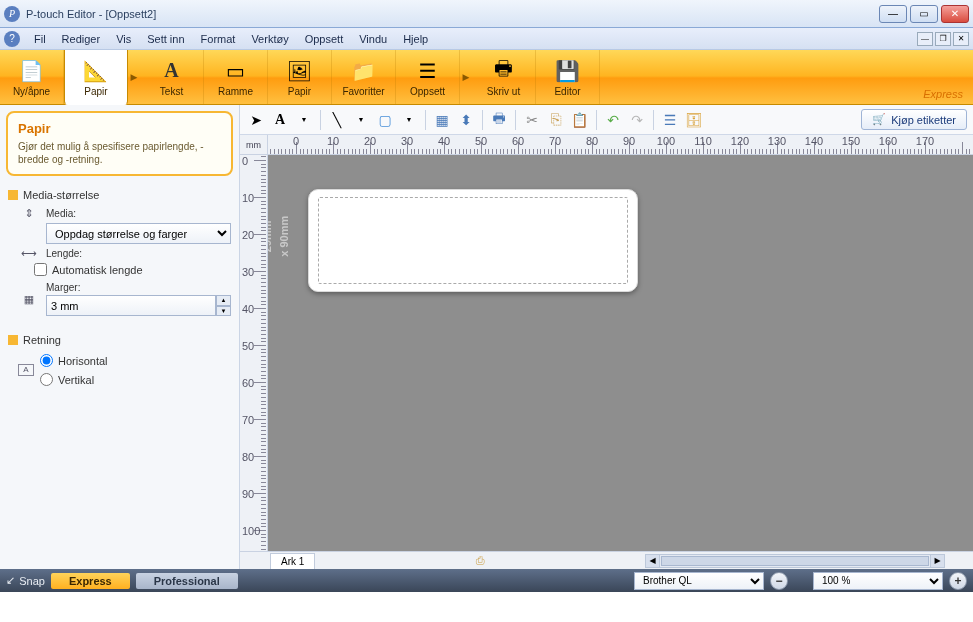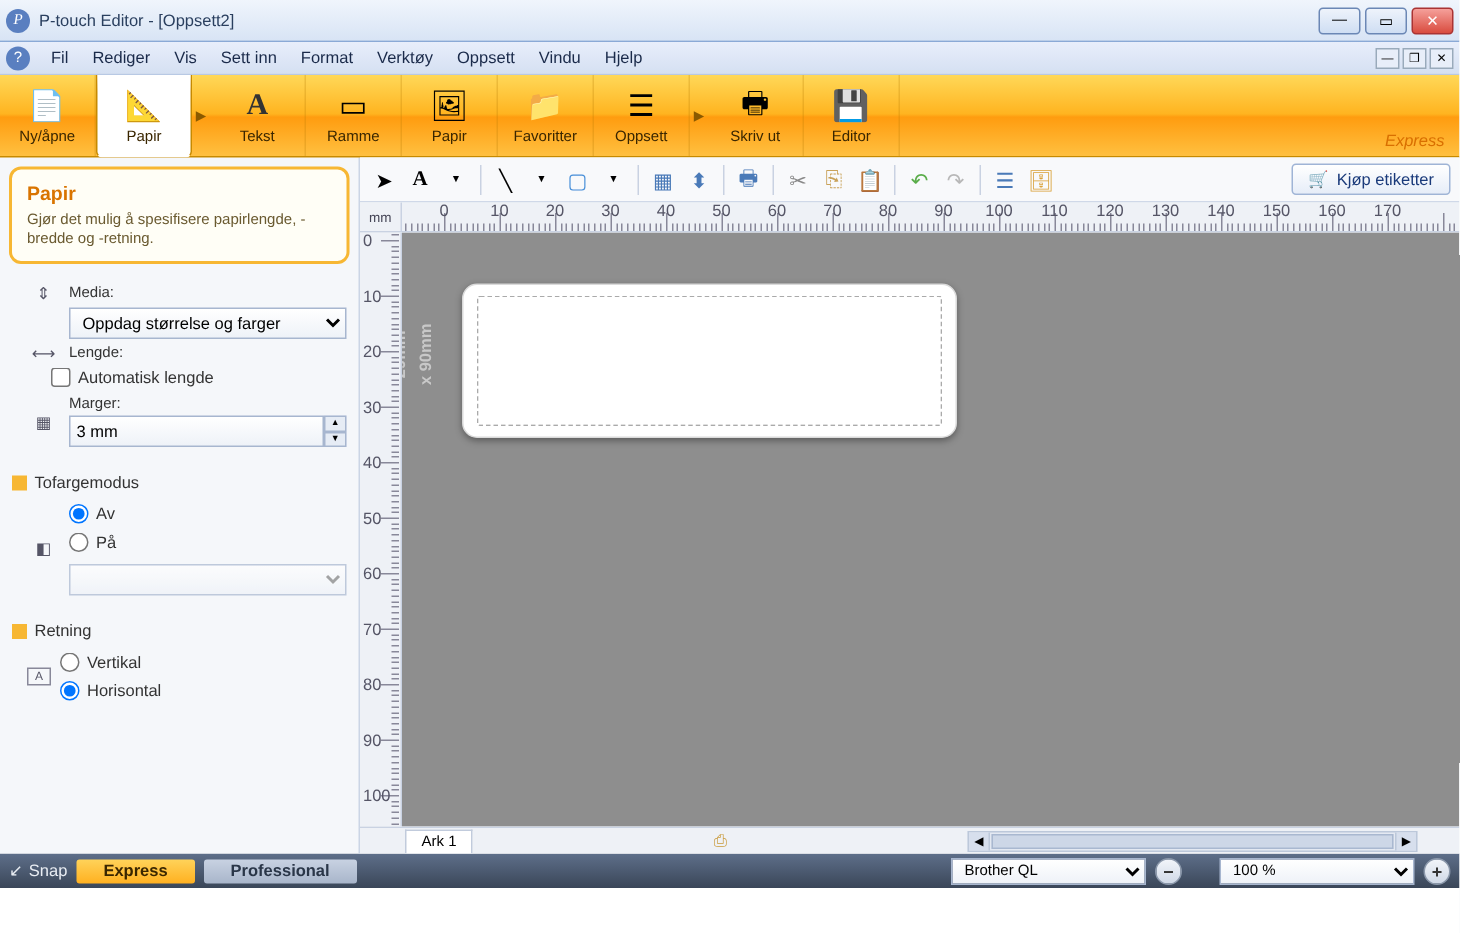--- a/index.html
+++ b/index.html
@@ -180,20 +180,24 @@
 
 <div class="main">
 
   <div class="side">
     <div class="info-card">
       <div class="hd">Papir</div>
       <div class="bd">Gjør det mulig å spesifisere papirlengde, -bredde og -retning.</div>
     </div>
 
     <div class="sect">
+      <div class="sect-hd">
+          <div class="sq"></div>
+          <div class="st">Media-størrelse</div>
+        </div>
       <div class="field-row">
         <div class="fic">⇕</div>
         <div class="field-col">
           <label>Media:</label>
         </div>
       </div>
       <div class="field-row">
         <div class="fic"></div>
         <div class="field-col">
           <select><option>Oppdag størrelse og farger</option></select>
@@ -217,56 +221,36 @@
             <input type="text" value="3 mm" style="">
             <div class="spin-btns">
                 <div>▲</div>
                 <div>▼</div>
               </div>
           </div>
         </div>
       </div>
     </div>
 
-    <div class="sect">
-      <div class="sect-hd">
-          <div class="sq"></div>
-          <div class="st">Tofargemodus</div>
-        </div>
-      <div class="field-row">
-          <div class="fic">◧</div>
-        <div class="field-col">
-          <div class="rad-row" style="margin-left:0;">
-              <input type="radio" name="tc" checked="" style="">
-              <span>Av</span>
-            </div>
-          <div class="rad-row" style="margin-left:0;">
-              <input type="radio" name="tc" style="">
-              <span>På</span>
-            </div>
-          <select disabled="" style="margin-top:4px;"><option></option></select>
-        </div>
-      </div>
-    </div>
 
     <div class="sect">
       <div class="sect-hd">
           <div class="sq"></div>
           <div class="st">Retning</div>
         </div>
       <div class="field-row">
           <div class="fic" style="border:1px solid #889;width:16px;height:12px;font-size:8px;">A</div>
         <div class="field-col">
           <div class="rad-row" style="margin-left:0;">
+              <input type="radio" name="orient" checked="" style="">
+              <span>Horisontal</span>
+            </div>
+          <div class="rad-row" style="margin-left:0;">
               <input type="radio" name="orient" style="">
               <span>Vertikal</span>
-            </div>
-          <div class="rad-row" style="margin-left:0;">
-              <input type="radio" name="orient" checked="" style="">
-              <span>Horisontal</span>
             </div>
         </div>
       </div>
     </div>
   </div>
 
   <div class="canvas-zone">
     <div class="toolbar-row">
       <div class="tl">➤</div>
       <div class="tl" style="font-family:serif;font-weight:bold;">A</div>

